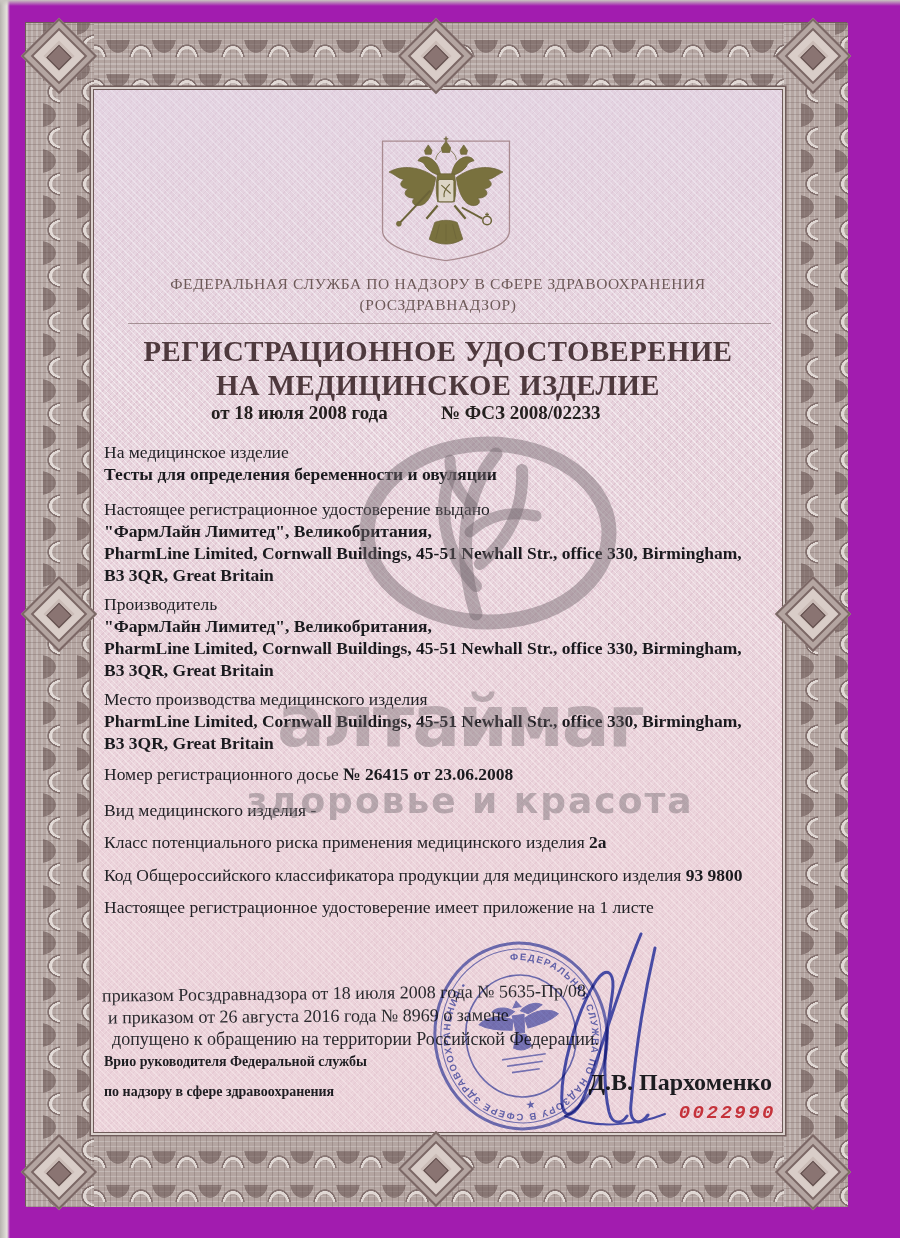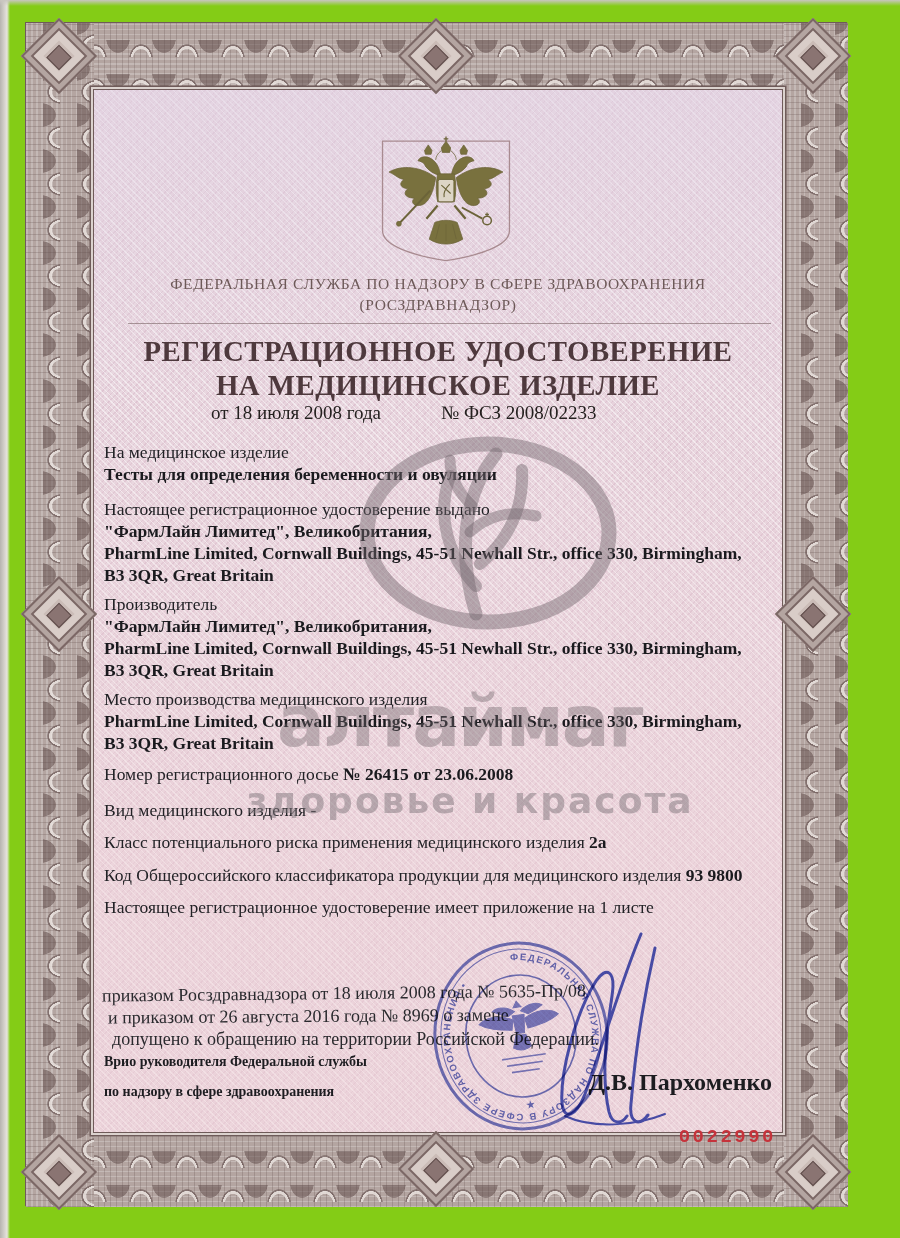--- a/index.html
+++ b/index.html
@@ -1,16 +1,16 @@
 <!DOCTYPE html>
 <html><head>
 <meta charset="utf-8">
 <style>
   html,body{margin:0;padding:0;background:#cfccc6;}
-  .page{position:relative;width:900px;height:1238px;background:#84cc16;overflow:hidden;
+  .page{position:relative;width:900px;height:1238px;background:#a21caf;overflow:hidden;
         font-family:"Liberation Serif",serif;}
   .page::before{content:"";position:absolute;left:0;top:0;width:10px;height:100%;
         background:linear-gradient(90deg,#b7b4af,#e6e3dd 70%,rgba(0,0,0,0));z-index:10;}
   .page::after{content:"";position:absolute;left:0;top:0;width:100%;height:6px;
         background:linear-gradient(180deg,#c9c6c0,rgba(0,0,0,0));z-index:10;}
 
   
   .band{position:absolute;left:25px;top:22px;width:822px;height:1184px;
         background:#b6a7a3;border:1px solid #6f5b59;box-sizing:border-box;z-index:1;}
   .strip{position:absolute;background-color:#b4a5a1;}
@@ -49,29 +49,29 @@
        repeating-linear-gradient(90deg, rgba(222,190,205,.22) 0 3px, rgba(0,0,0,0) 3px 7px);
      border:1.5px solid #6f5b59;box-sizing:border-box;
      box-shadow:0 0 0 2px rgba(238,231,227,.85), 0 0 0 3.5px #6f5b59;}
 
   .abs{position:absolute;}
   .center{width:100%;text-align:center;}
 
   .agency{color:#6d5958;font-size:15.5px;letter-spacing:.6px;}
   .rule{position:absolute;left:34px;top:233px;width:643px;border-top:1px solid rgba(112,90,90,.55);}
   .title{font-weight:bold;color:#4e393d;font-size:30px;letter-spacing:.5px;transform:scaleX(.96);}
-  .datebold{font-weight:normal;color:#24201f;font-size:19px;text-align:right;}
+  .datebold{font-weight:bold;color:#24201f;font-size:19px;text-align:right;}
 
   .ln{position:absolute;left:10px;font-size:17.5px;line-height:22px;color:#222226;white-space:nowrap;}
   .b{font-weight:bold;color:#1a1a1e;}
   .orders .ln{font-size:18px;color:#2a2a2e;}
   .sig{font-weight:bold;font-size:14px;color:#1c1c20;}
 
-  .serial{position:absolute;right:6px;top:1036px;font-family:"Liberation Mono",monospace;
-          font-weight:bold;font-size:19px;letter-spacing:2.5px;color:#c5333b;}
+  .serial{position:absolute;right:6px;top:1012px;font-family:"Liberation Mono",monospace;
+          font-weight:bold;font-size:19px;letter-spacing:2.5px;color:#c5333b;font-style:italic;}
 
   
   .wm{pointer-events:none;z-index:5;}
   .wm-brand{top:596px;font-family:"DejaVu Sans",sans-serif;font-weight:bold;font-size:71px;
             line-height:1;color:rgba(112,103,108,.40);letter-spacing:-2px;transform:translateX(22px);}
   .wm-tag{top:690px;font-family:"DejaVu Sans",sans-serif;font-weight:bold;font-size:36px;
           color:rgba(128,118,124,.50);letter-spacing:2px;transform:translateX(32px);}
 
   .stamp{position:absolute;left:327px;top:841px;z-index:6;transform:rotate(-8deg);
          opacity:.9;mix-blend-mode:multiply;}

